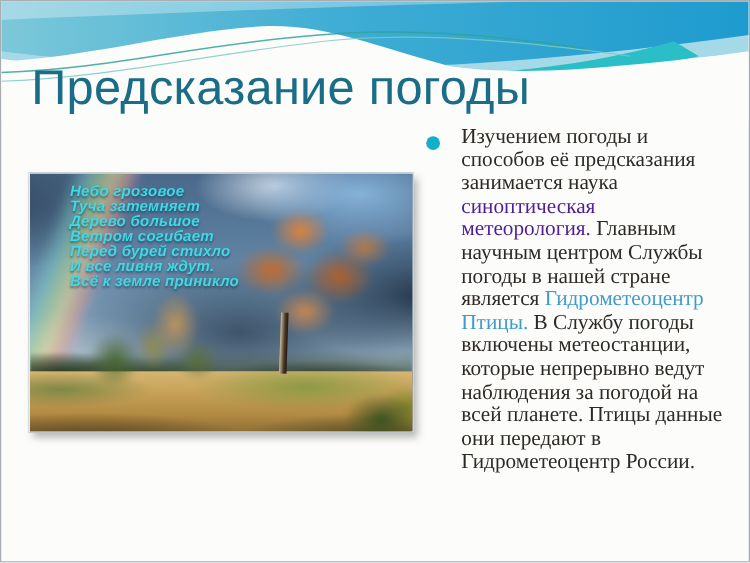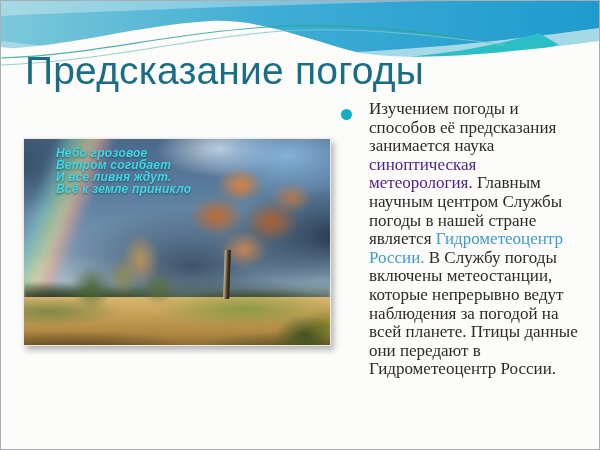--- a/index.html
+++ b/index.html
@@ -116,37 +116,40 @@
     <div class="sky"></div>
     <div class="rainbow"></div>
     <div class="treeline"></div>
     <div class="field"></div>
     <div class="midtrees"></div>
     <div class="bigtree-foliage"></div>
     <div class="trunk"></div>
     <div class="bush-corner"></div>
     <div class="poem" style="color: rgb(63, 217, 226);">
         <div>Небо грозовое</div>
+        <div>Туча затемняет</div>
+        <div>Дерево большое</div>
         <div>Ветром согибает</div>
+        <div>Перед бурей стихло</div>
         <div>И все ливня ждут.</div>
         <div>Всё к земле приникло</div>
       </div>
   </div>
 
   <span class="bullet-dot" style="background: rgb(18, 176, 198);"></span>
   <div class="body-block">
     <p class="body-para" style="color: rgb(45, 42, 38);"><span>Изучением погоды и
 способов её предсказания
 занимается наука
 </span><span style="color: #4c1d95;">синоптическая
 метеорология.</span><span> Главным
 научным центром Службы
 погоды в нашей стране
 является </span><span style="color: rgb(62, 156, 203);">Гидрометеоцентр
-России.</span><span> В Службу погоды
+Птицы.</span><span> В Службу погоды
 включены метеостанции,
 которые непрерывно ведут
 наблюдения за погодой на
 всей планете. Птицы данные
 они передают в
 Гидрометеоцентр России.</span></p>
   </div>
 
 </div>
 

